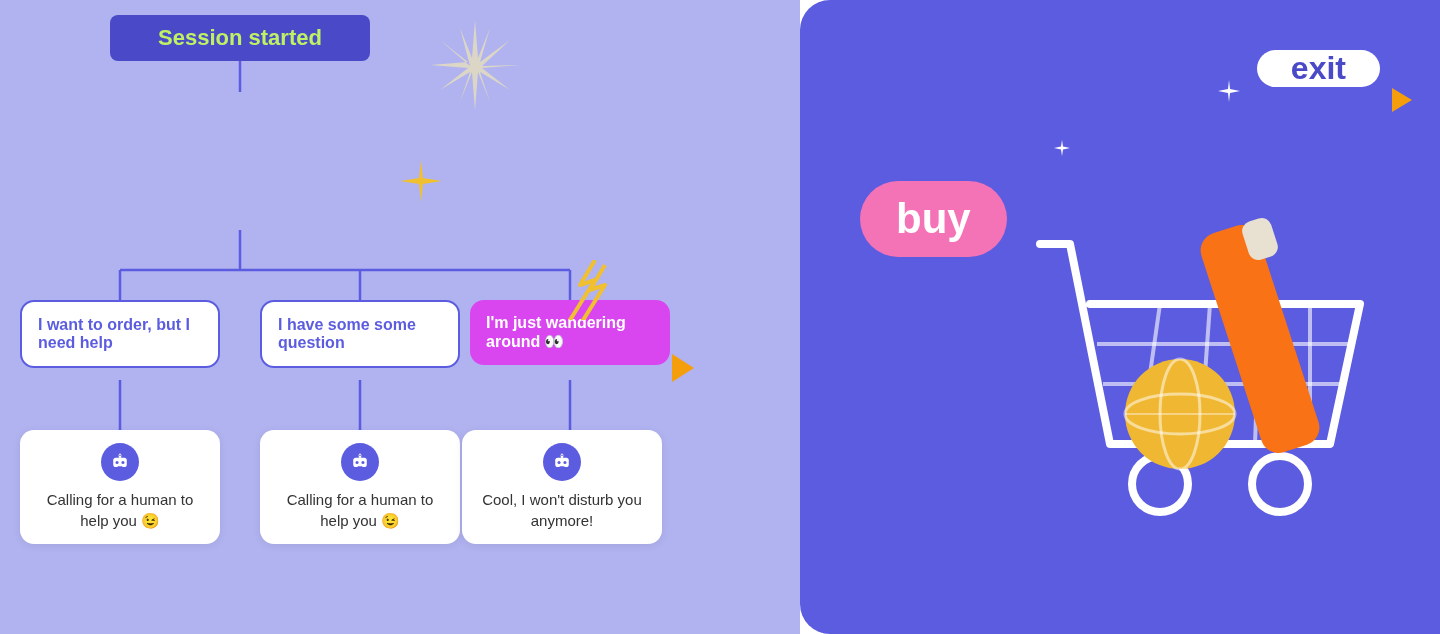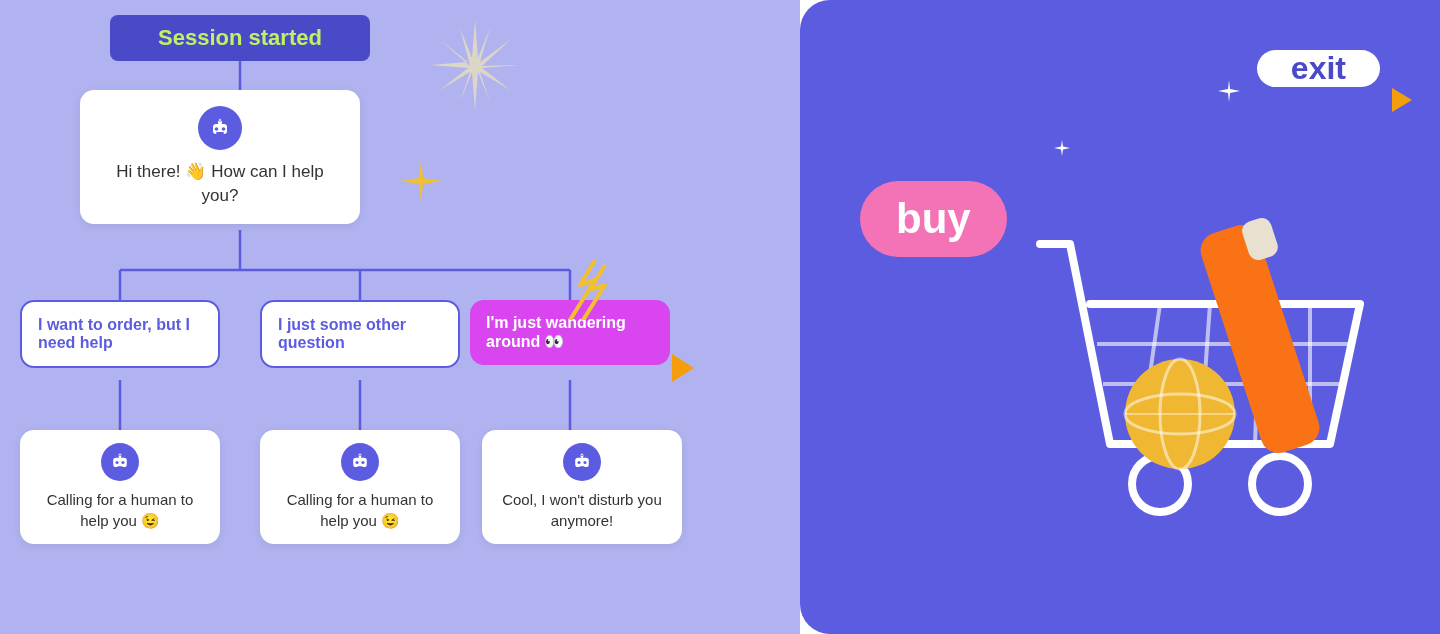--- a/index.html
+++ b/index.html
@@ -190,42 +190,27 @@
 
     <line x1="120" y1="380" x2="120" y2="430" stroke="#5c5ce0" stroke-width="2.5"></line>
     <line x1="360" y1="380" x2="360" y2="430" stroke="#5c5ce0" stroke-width="2.5"></line>
     <line x1="570" y1="380" x2="570" y2="430" stroke="#5c5ce0" stroke-width="2.5"></line>
   </svg>
 
   <div class="session-started">
     <span>Session started</span>
   </div>
 
-  <div class="bot-message-box">
-    <div class="bot-icon">
-      <svg width="26" height="26" viewBox="0 0 26 26" fill="none">
-        <circle cx="13" cy="13" r="13" fill="#5c5ce0"></circle>
-        <rect x="6" y="9" width="14" height="10" rx="3" fill="white"></rect>
-        <circle cx="9.5" cy="14" r="1.8" fill="#5c5ce0"></circle>
-        <circle cx="16.5" cy="14" r="1.8" fill="#5c5ce0"></circle>
-        <rect x="11" y="5" width="4" height="4" rx="1" fill="white"></rect>
-        <circle cx="13" cy="5" r="1.5" fill="white" stroke="#5c5ce0" stroke-width="1"></circle>
-        <line x1="13" y1="6.5" x2="13" y2="9" stroke="white" stroke-width="1.5"></line>
-        <rect x="9" y="17" width="8" height="2" rx="1" fill="#5c5ce0"></rect>
-      </svg>
-    </div>
-    <div class="bot-message-text">Hi there! 👋 How can I help you?</div>
-  </div>
 
   <div class="option-box light" style="top:300px; left:20px; width:200px;">
     <span>I want to order, but I need help</span>
   </div>
 
   <div class="option-box light" style="top:300px; left:260px; width:200px;">
-    <span>I just some other question</span>
+    <span>I have some some question</span>
   </div>
 
   <div class="option-box dark" style="top:300px; left:470px; width:200px;">
     <span>I'm just wandering around 👀</span>
   </div>
 
   <div class="cursor-arrow cursor-orange" style="position:absolute; top:354px; left:672px;"></div>
 
   <div class="response-box" style="top:430px; left:20px; width:200px;">
     <div class="bot-icon-sm">
@@ -250,21 +235,21 @@
         <circle cx="16.5" cy="13.5" r="1.8" fill="#5c5ce0"></circle>
         <rect x="10" y="18" width="6" height="1.5" rx="0.75" fill="#5c5ce0"></rect>
         <rect x="11.5" y="4" width="3" height="4" rx="1" fill="white"></rect>
         <circle cx="13" cy="4" r="1.5" fill="white" stroke="#5c5ce0" stroke-width="1"></circle>
         <line x1="13" y1="5.5" x2="13" y2="8" stroke="white" stroke-width="1.5"></line>
       </svg>
     </div>
     <span>Calling for a human to help you 😉</span>
   </div>
 
-  <div class="response-box" style="top:430px; left:482px; width:200px;">
+  <div class="response-box" style="top:430px; left:462px; width:200px;">
     <div class="bot-icon-sm">
       <svg width="22" height="22" viewBox="0 0 26 26" fill="none">
         <rect x="5" y="8" width="16" height="11" rx="3" fill="white"></rect>
         <circle cx="9.5" cy="13.5" r="1.8" fill="#5c5ce0"></circle>
         <circle cx="16.5" cy="13.5" r="1.8" fill="#5c5ce0"></circle>
         <rect x="10" y="18" width="6" height="1.5" rx="0.75" fill="#5c5ce0"></rect>
         <rect x="11.5" y="4" width="3" height="4" rx="1" fill="white"></rect>
         <circle cx="13" cy="4" r="1.5" fill="white" stroke="#5c5ce0" stroke-width="1"></circle>
         <line x1="13" y1="5.5" x2="13" y2="8" stroke="white" stroke-width="1.5"></line>
       </svg>

